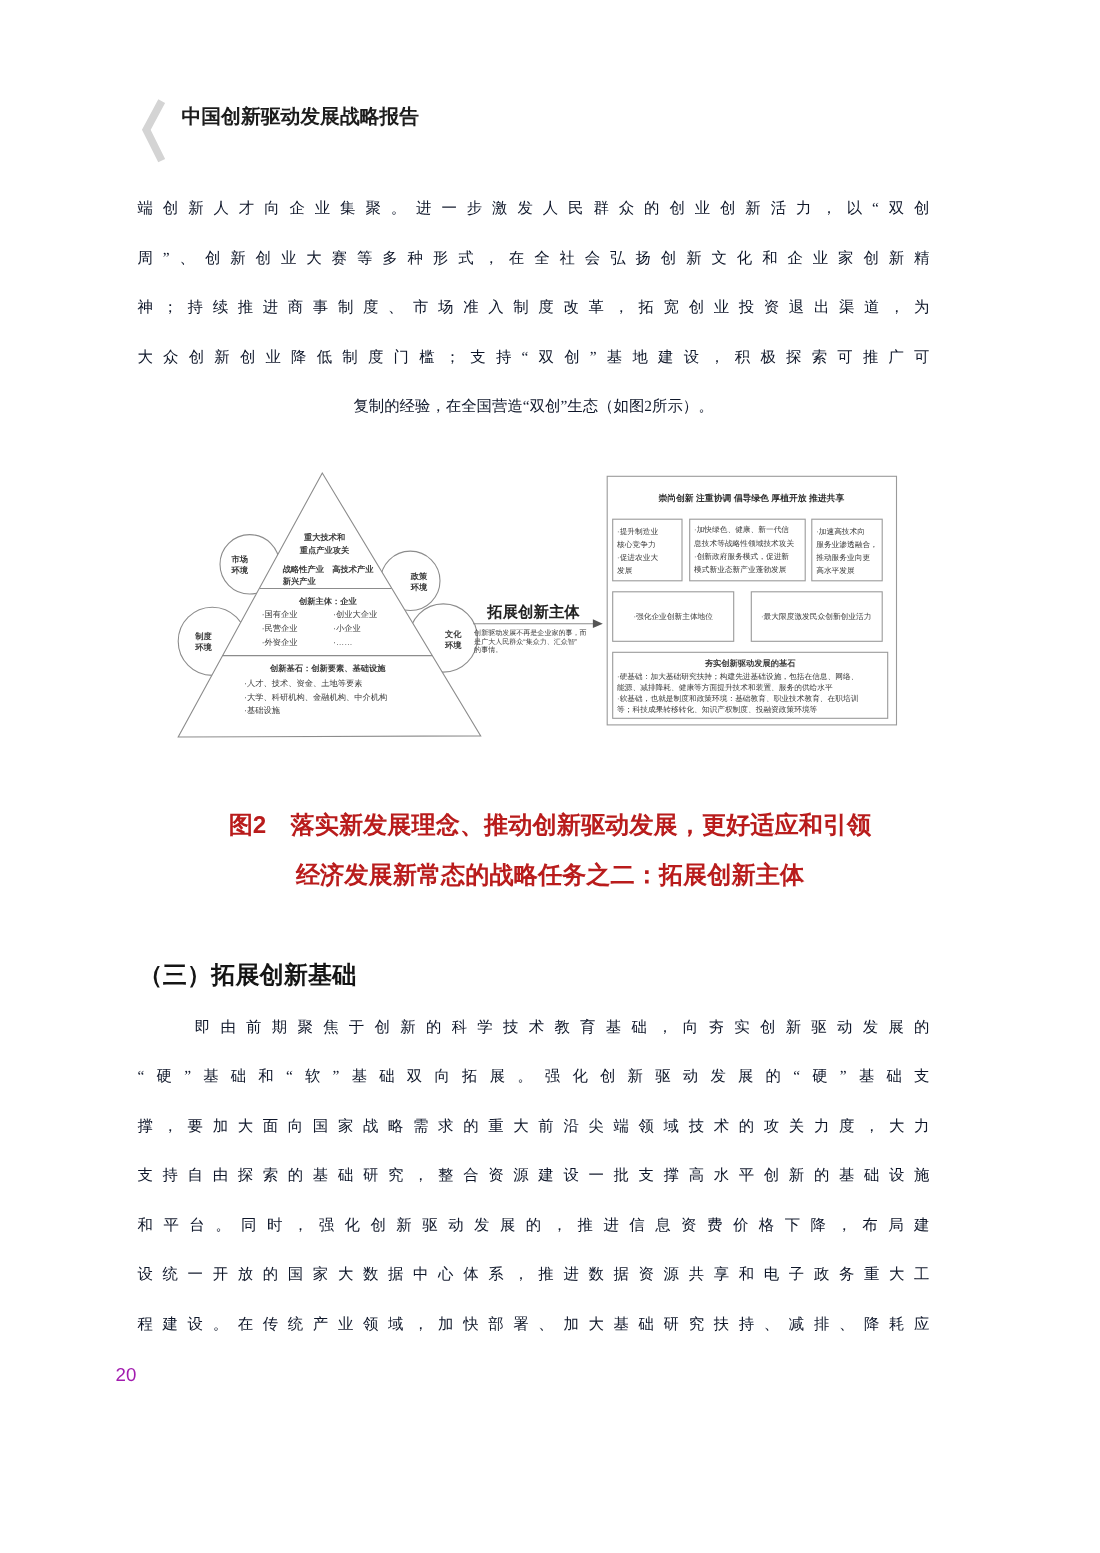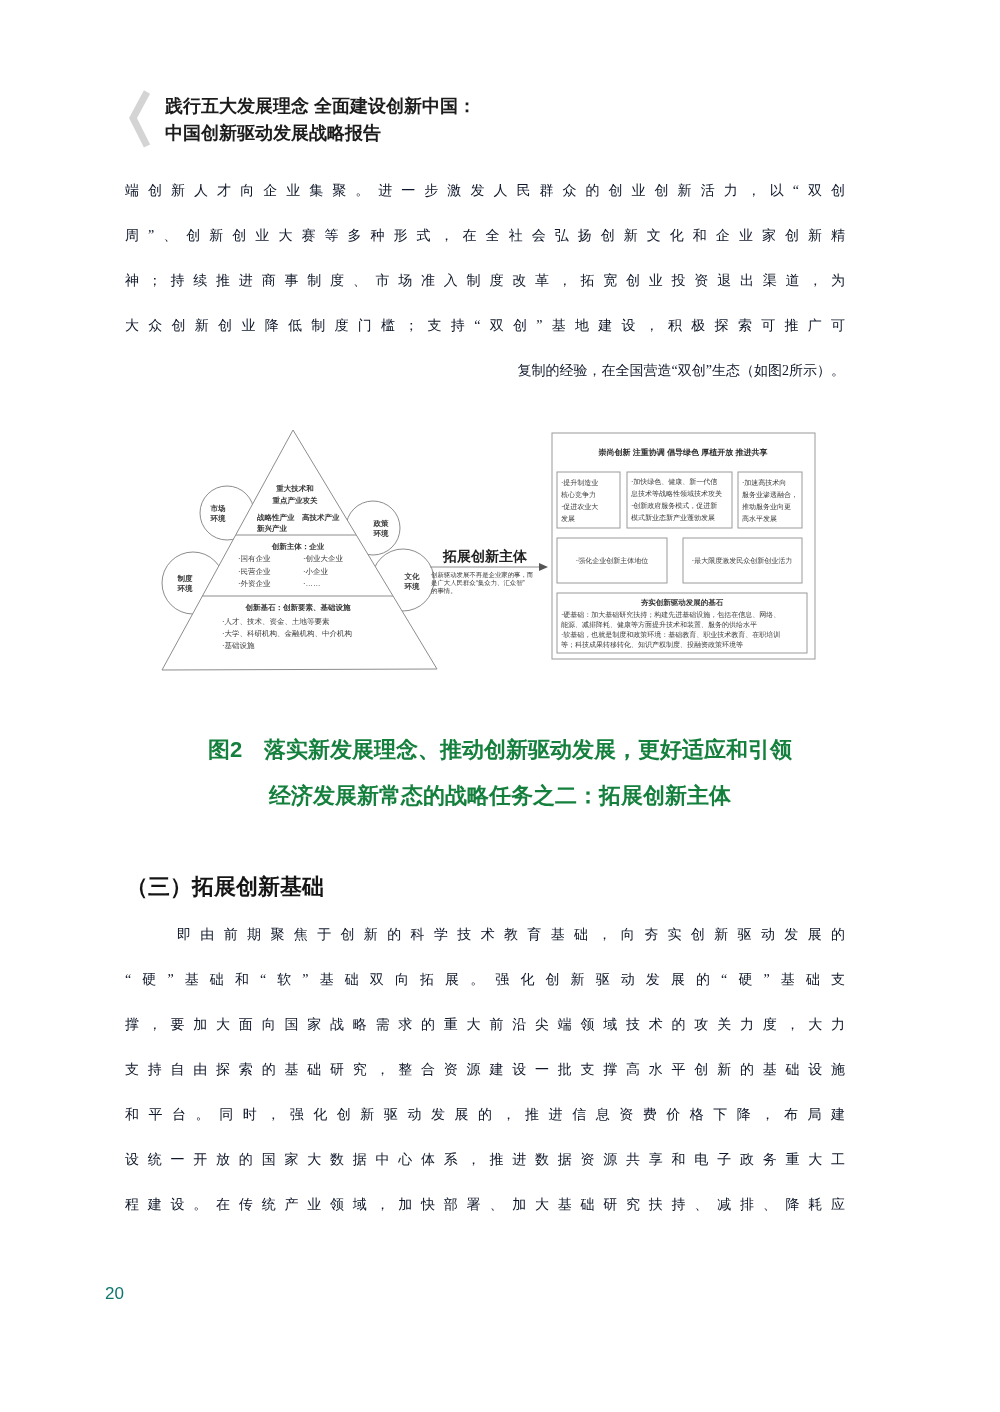--- a/index.html
+++ b/index.html
@@ -38,37 +38,37 @@
   .pline {
     width: 720px;
     height: 45px;
     line-height: 45px;
     font-size: 14px;
     text-align: justify;
     text-align-last: justify;
     color: #0f172a;
   }
   .pline.noj {
-    text-align: right;
+    text-align: center;
     text-align-last: auto;
   }
   .pline.indent {
     padding-left: 52px;
   }
   .fig-caption {
     position: absolute;
     left: 0;
     top: 727px;
     width: 1000px;
     text-align: center;
     font-family: "Liberation Sans", "DejaVu Sans", sans-serif;
     font-weight: bold;
     font-size: 22px;
     line-height: 46px;
-    color: #15803d;
+    color: #b91c1c;
   }
   .section-heading {
     position: absolute;
     left: 126px;
     top: 864px;
     height: 45px;
     line-height: 45px;
     font-family: "Liberation Sans", "DejaVu Sans", sans-serif;
     font-weight: bold;
     font-size: 22px;
@@ -77,24 +77,24 @@
   .diagram {
     position: absolute;
     left: 125px;
     top: 408px;
     width: 740px;
     height: 280px;
   }
   .page-number {
     position: absolute;
     left: 105px;
-    top: 1284px;
+    top: 1240px;
     font-family: "Liberation Sans", "DejaVu Sans", sans-serif;
     font-size: 17px;
-    color: #0f766e;
+    color: #a21caf;
   }
   svg text {
     font-family: "Liberation Sans", "DejaVu Sans", sans-serif;
     fill: #3a3a3a;
   }
   .dg-shape { fill: #ffffff; stroke: #8c8c8c; stroke-width: 1; }
   .dg-box   { fill: #ffffff; stroke: #9a9a9a; stroke-width: 1; }
   .dg-line  { stroke: #8c8c8c; stroke-width: 1; }
   .t-p   { font-size: 7.5px; }
   .t-pb  { font-size: 7.5px; font-weight: bold; }
@@ -109,21 +109,20 @@
 
 <div class="page">
 
   <div class="chevron-mark">
     <svg width="24" height="62" viewBox="0 0 24 62">
       <polyline points="19,4 5,30 19,58" fill="none" stroke="#d4d4d4" stroke-width="7"></polyline>
     </svg>
   </div>
 
   <div class="running-head">
-    <div>践行五大发展理念 全面建设创新中国：</div>
     <div>中国创新驱动发展战略报告</div>
   </div>
 
   <div class="para p1">
     <div class="pline">端创新人才向企业集聚。进一步激发人民群众的创业创新活力，以“双创</div>
     <div class="pline">周”、创新创业大赛等多种形式，在全社会弘扬创新文化和企业家创新精</div>
     <div class="pline">神；持续推进商事制度、市场准入制度改革，拓宽创业投资退出渠道，为</div>
     <div class="pline">大众创新创业降低制度门槛；支持“双创”基地建设，积极探索可推广可</div>
     <div class="pline noj">复制的经验，在全国营造“双创”生态（如图2所示）。</div>
   </div>

